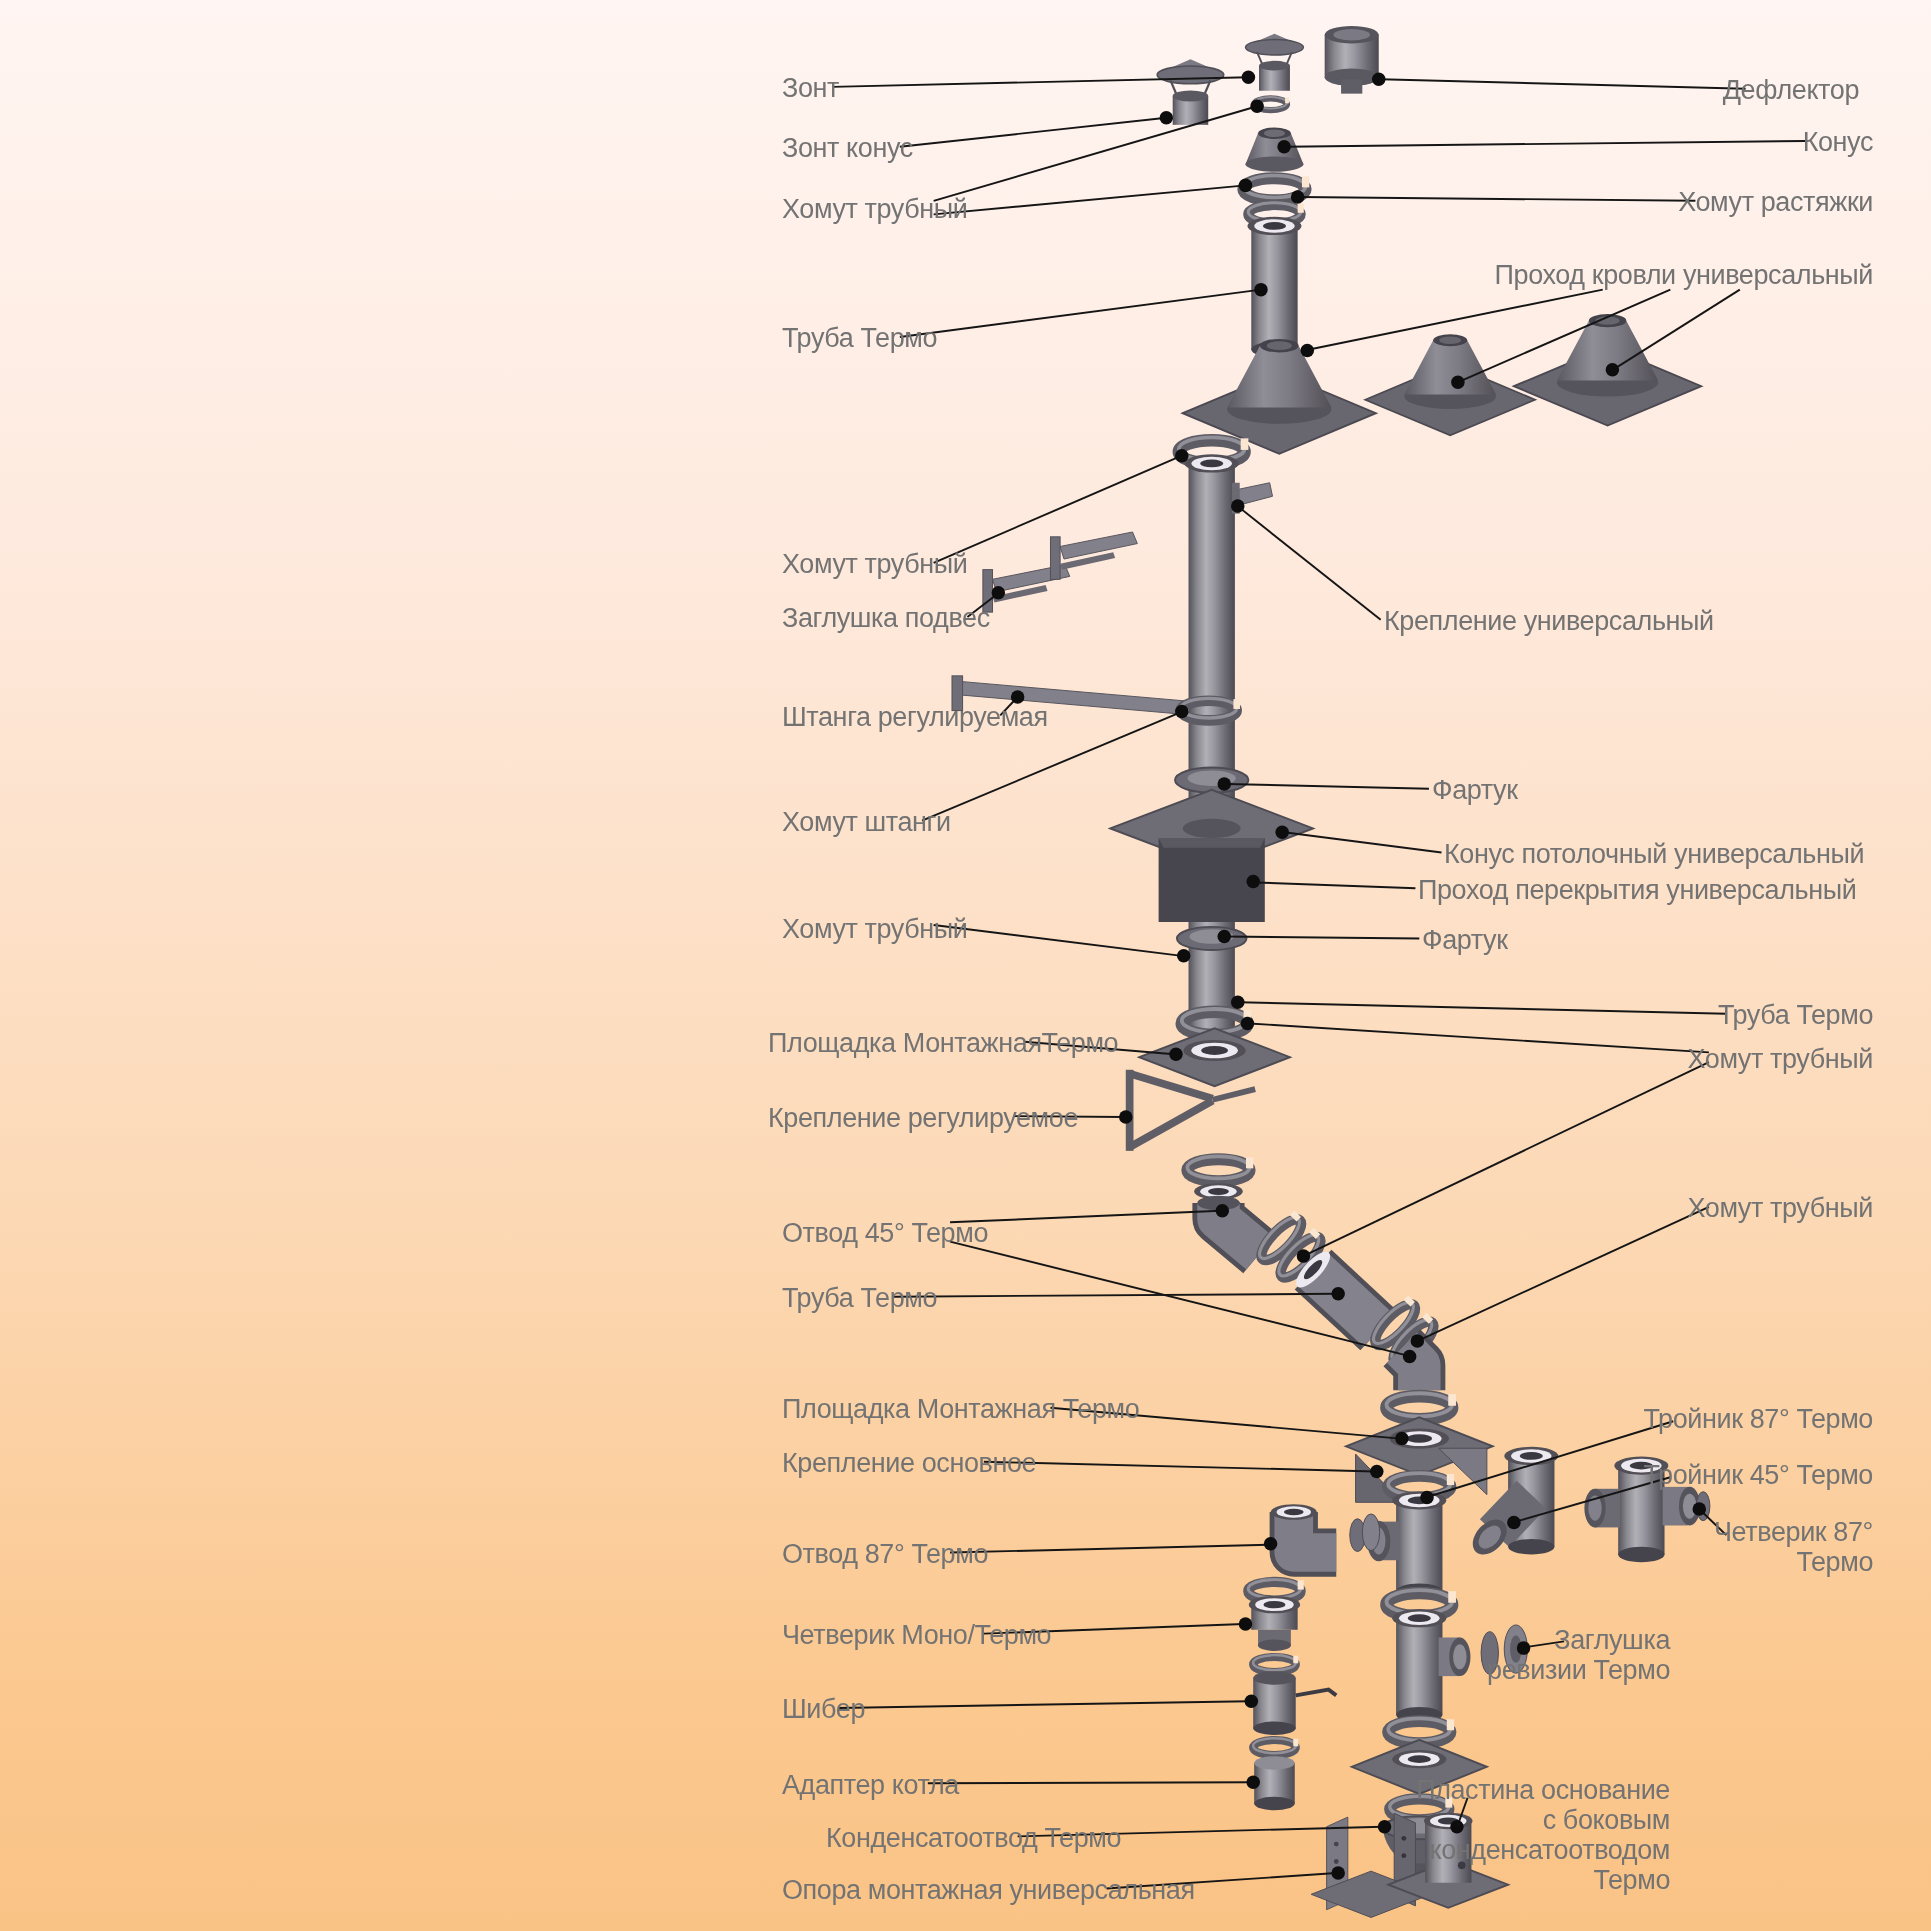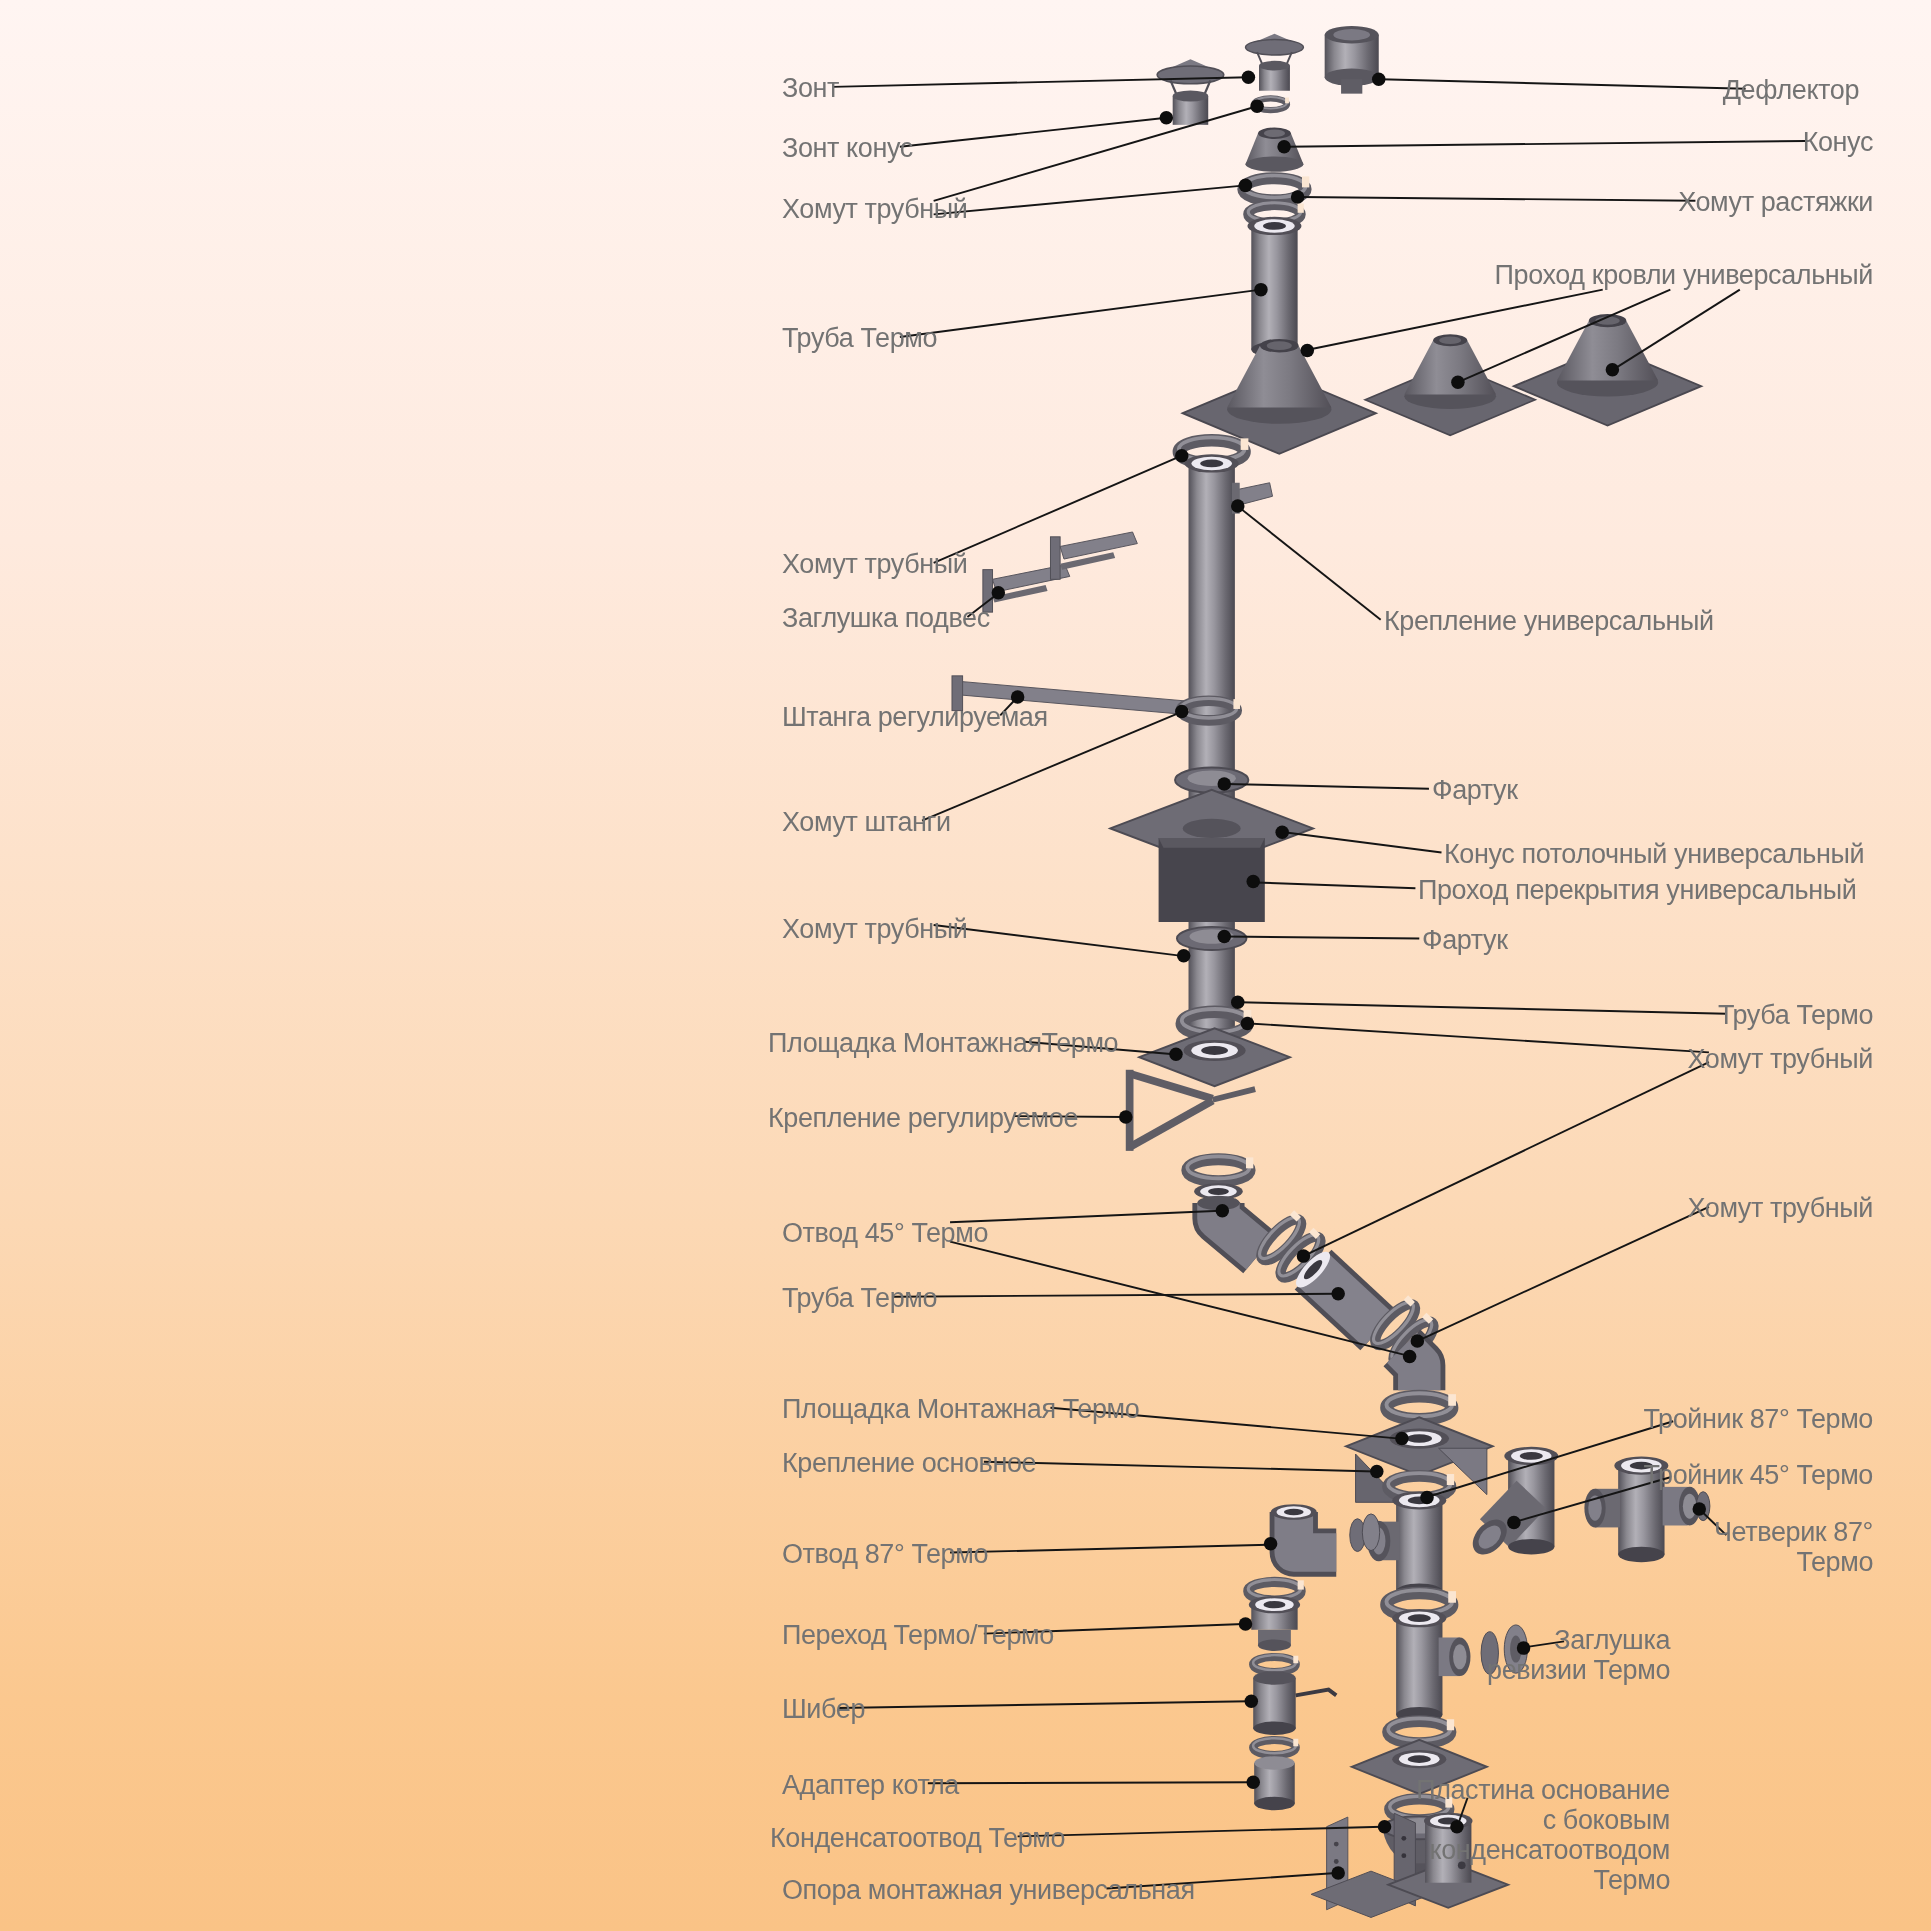--- a/index.html
+++ b/index.html
@@ -415,24 +415,24 @@
   <div class="lbl" style="left:782px;top:702px">Штанга регулируемая</div>
   <div class="lbl" style="left:782px;top:807px">Хомут штанги</div>
   <div class="lbl" style="left:782px;top:914px">Хомут трубный</div>
   <div class="lbl" style="left:768px;top:1028px">Площадка МонтажнаяТермо</div>
   <div class="lbl" style="left:768px;top:1103px">Крепление регулируемое</div>
   <div class="lbl" style="left:782px;top:1218px">Отвод 45° Термо</div>
   <div class="lbl" style="left:782px;top:1283px">Труба Термо</div>
   <div class="lbl" style="left:782px;top:1394px">Площадка Монтажная Термо</div>
   <div class="lbl" style="left:782px;top:1448px">Крепление основное</div>
   <div class="lbl" style="left:782px;top:1539px">Отвод 87° Термо</div>
-  <div class="lbl" style="left:782px;top:1620px">Переход Термо/Термо</div>
+  <div class="lbl" style="left:782px;top:1620px">Четверик Моно/Термо</div>
   <div class="lbl" style="left:782px;top:1694px">Шибер</div>
   <div class="lbl" style="left:782px;top:1770px">Адаптер котла</div>
-  <div class="lbl" style="left:770px;top:1823px">Конденсатоотвод Термо</div>
+  <div class="lbl" style="left:826px;top:1823px">Конденсатоотвод Термо</div>
   <div class="lbl" style="left:782px;top:1875px">Опора монтажная универсальная</div>
 
   <div class="lbl r" style="right:72px;top:75px">Дефлектор</div>
   <div class="lbl r" style="right:58px;top:127px">Конус</div>
   <div class="lbl r" style="right:58px;top:187px">Хомут растяжки</div>
   <div class="lbl r" style="right:58px;top:260px">Проход кровли универсальный</div>
   <div class="lbl" style="left:1384px;top:606px">Крепление универсальный</div>
   <div class="lbl" style="left:1432px;top:775px">Фартук</div>
   <div class="lbl" style="left:1444px;top:839px">Конус потолочный универсальный</div>
   <div class="lbl" style="left:1418px;top:875px">Проход перекрытия универсальный</div>

